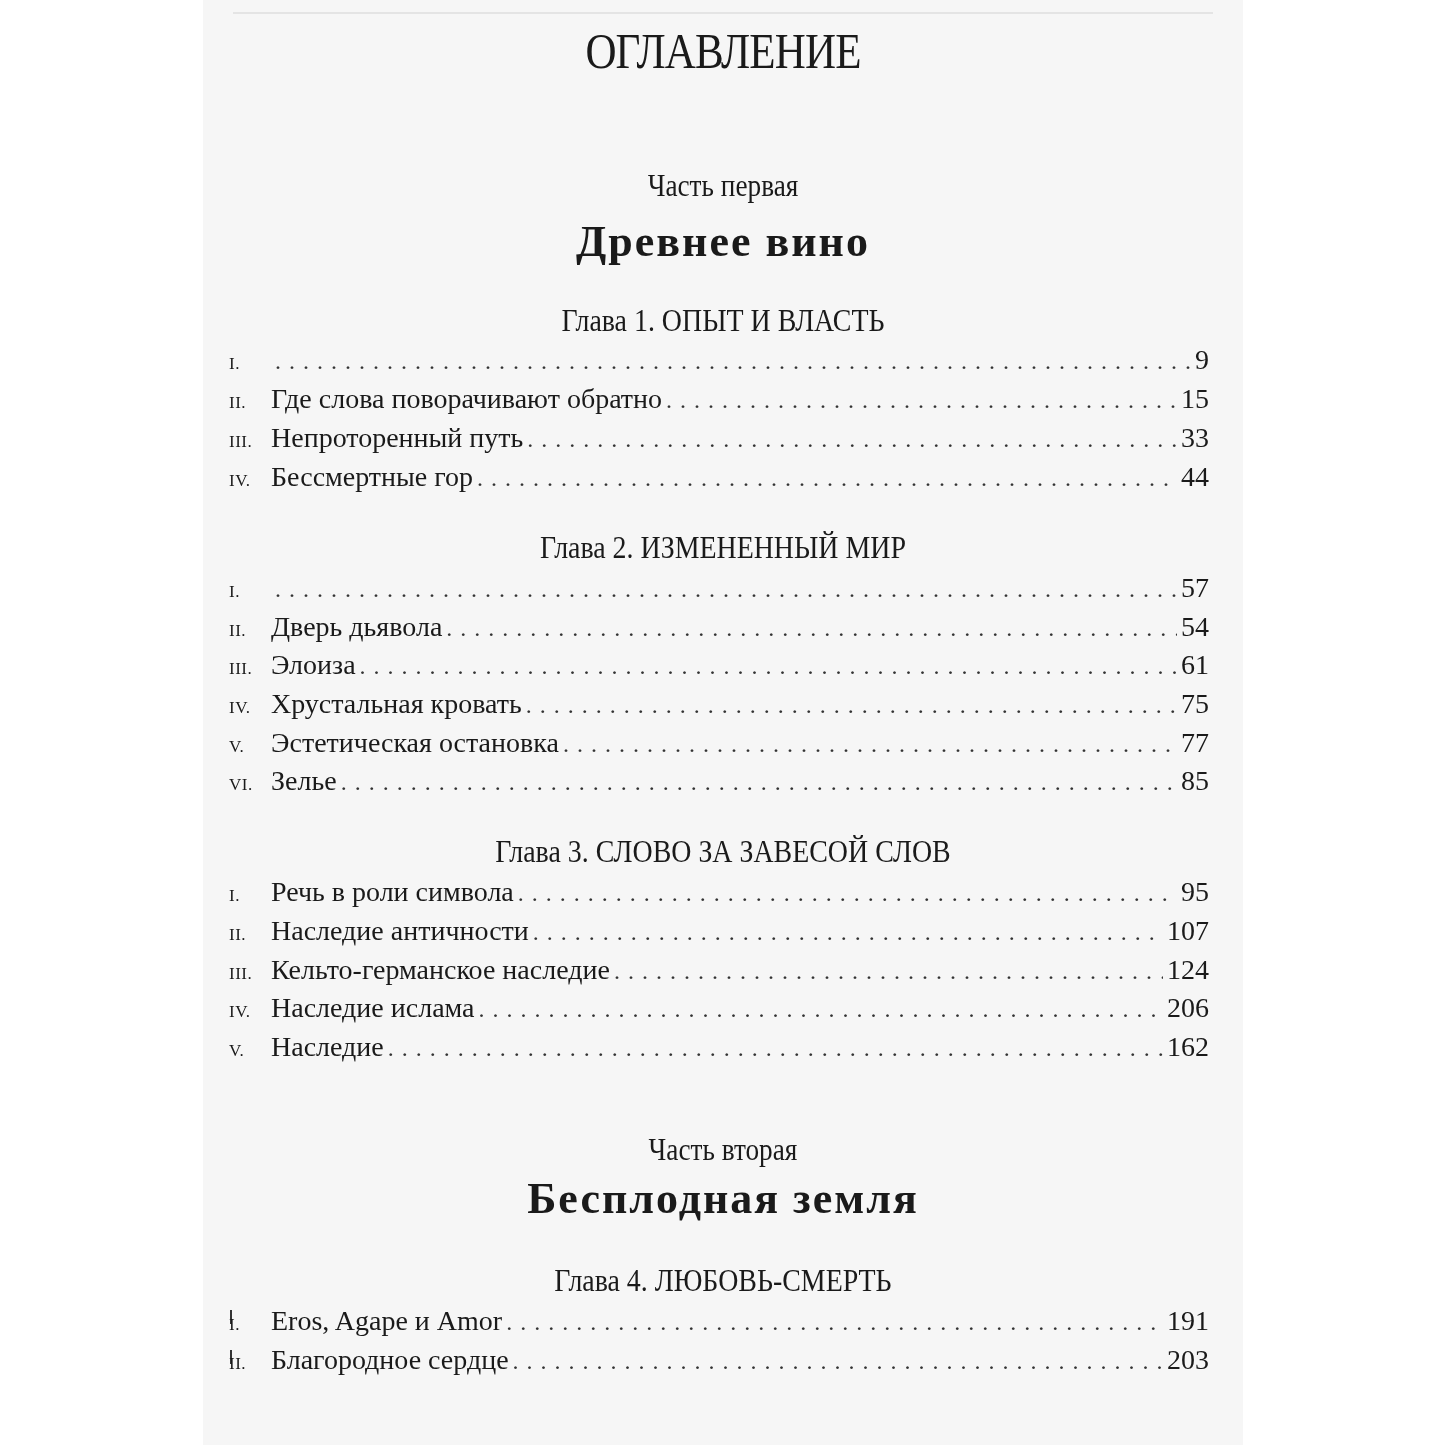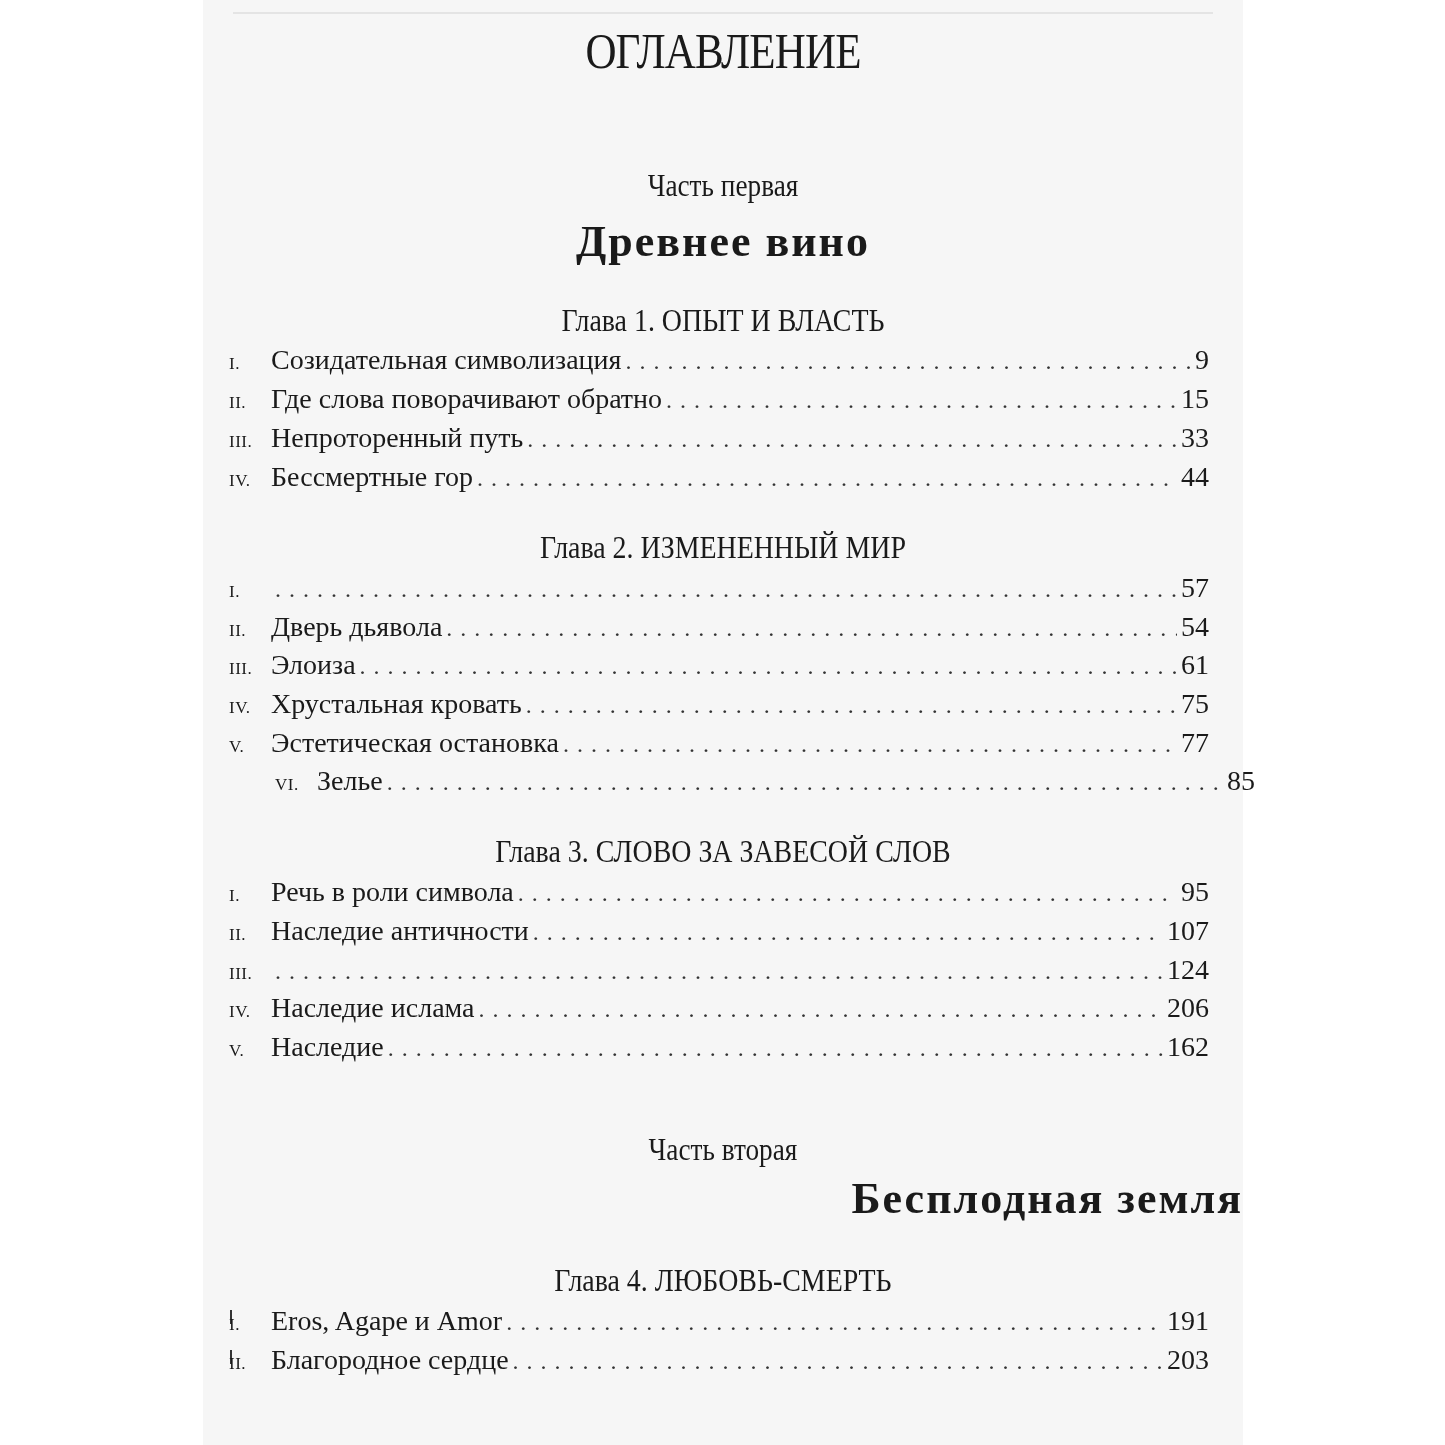--- a/index.html
+++ b/index.html
@@ -52,21 +52,20 @@
 
   <div class="abs toc-title" style="top:22px;">ОГЛАВЛЕНИЕ</div>
 
   <div class="abs part-label" style="top:168px;">Часть первая</div>
   <div class="abs part-title" style="top:216px;">Древнее вино</div>
 
   <div class="abs chapter-head" style="top:303px;">Глава 1. ОПЫТ И ВЛАСТЬ</div>
 
   <div class="entry" style="top:344px;">
     <span class="num">I.</span>
-    <span class="title">Созидательная символизация</span>
     <span class="leader"></span>
     <span class="page-num">9</span>
   </div>
   <div class="entry" style="top:383px;">
     <span class="num">II.</span>
     <span class="title">Где слова поворачивают обратно</span>
     <span class="leader"></span>
     <span class="page-num">15</span>
   </div>
   <div class="entry" style="top:422px;">
@@ -106,21 +105,21 @@
     <span class="title">Хрустальная кровать</span>
     <span class="leader"></span>
     <span class="page-num">75</span>
   </div>
   <div class="entry" style="top:727px;">
     <span class="num">V.</span>
     <span class="title">Эстетическая остановка</span>
     <span class="leader"></span>
     <span class="page-num">77</span>
   </div>
-  <div class="entry" style="top:765px;margin-left:46px;">
+  <div class="entry" style="top:765px;">
     <span class="num">VI.</span>
     <span class="title">Зелье</span>
     <span class="leader"></span>
     <span class="page-num">85</span>
   </div>
 
   <div class="abs chapter-head" style="top:834px;">Глава 3. СЛОВО ЗА ЗАВЕСОЙ СЛОВ</div>
 
   <div class="entry" style="top:876px;">
     <span class="num">I.</span>
@@ -129,38 +128,39 @@
     <span class="page-num">95</span>
   </div>
   <div class="entry" style="top:915px;">
     <span class="num">II.</span>
     <span class="title">Наследие античности</span>
     <span class="leader"></span>
     <span class="page-num">107</span>
   </div>
   <div class="entry" style="top:954px;">
     <span class="num">III.</span>
+    <span class="title">Кельто-германское наследие</span>
     <span class="leader"></span>
     <span class="page-num">124</span>
   </div>
   <div class="entry" style="top:992px;">
     <span class="num">IV.</span>
     <span class="title">Наследие ислама</span>
     <span class="leader"></span>
     <span class="page-num">206</span>
   </div>
   <div class="entry" style="top:1031px;">
     <span class="num">V.</span>
     <span class="title">Наследие</span>
     <span class="leader"></span>
     <span class="page-num">162</span>
   </div>
 
   <div class="abs part-label" style="top:1132px;">Часть вторая</div>
-  <div class="abs part-title" style="top:1173px;text-align:right;">Бесплодная земля</div>
+  <div class="abs part-title" style="top:1173px;">Бесплодная земля</div>
 
   <div class="abs chapter-head" style="top:1263px;">Глава 4. ЛЮБОВЬ-СМЕРТЬ</div>
 
   <div class="margin-mark" style="top:1310px;"></div>
   <div class="margin-mark" style="top:1350px;"></div>
 
   <div class="entry" style="top:1305px;">
     <span class="num">I.</span>
     <span class="title">Eros, Agape и Amor</span>
     <span class="leader"></span>

